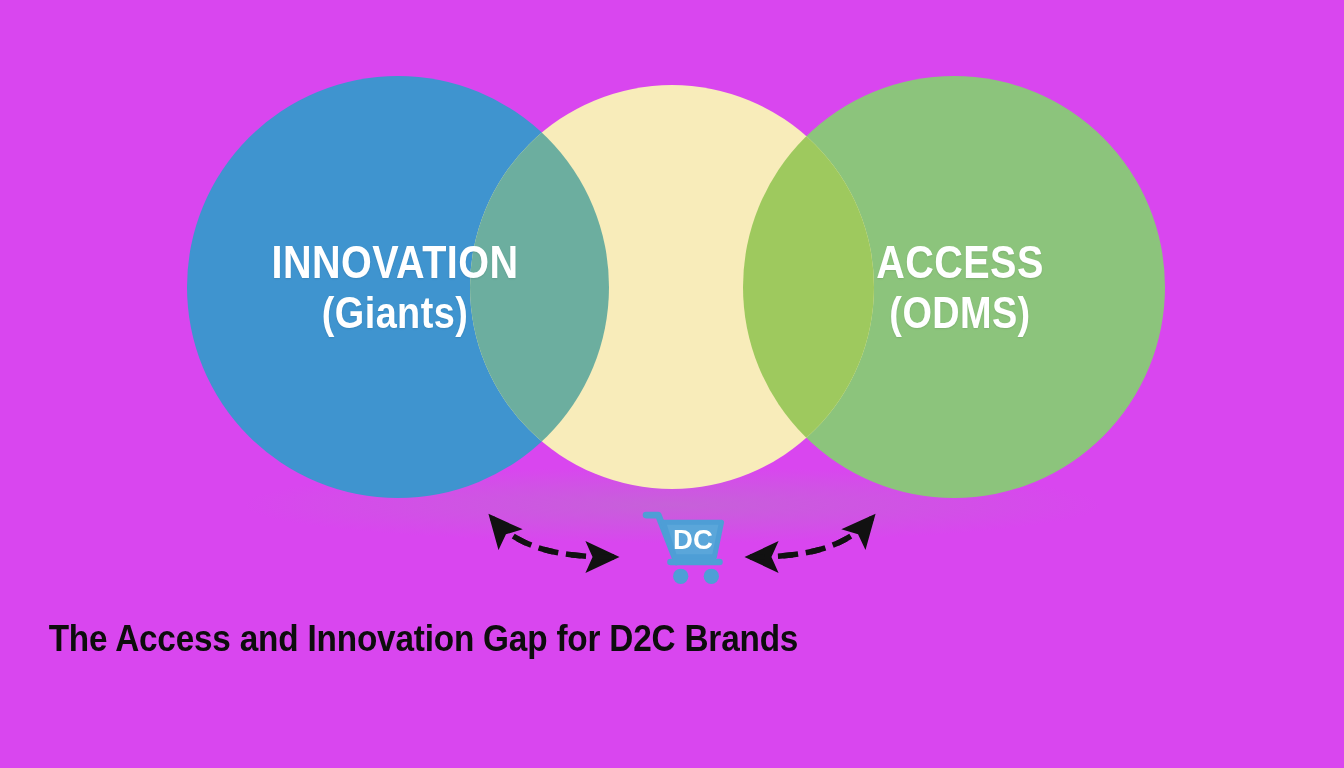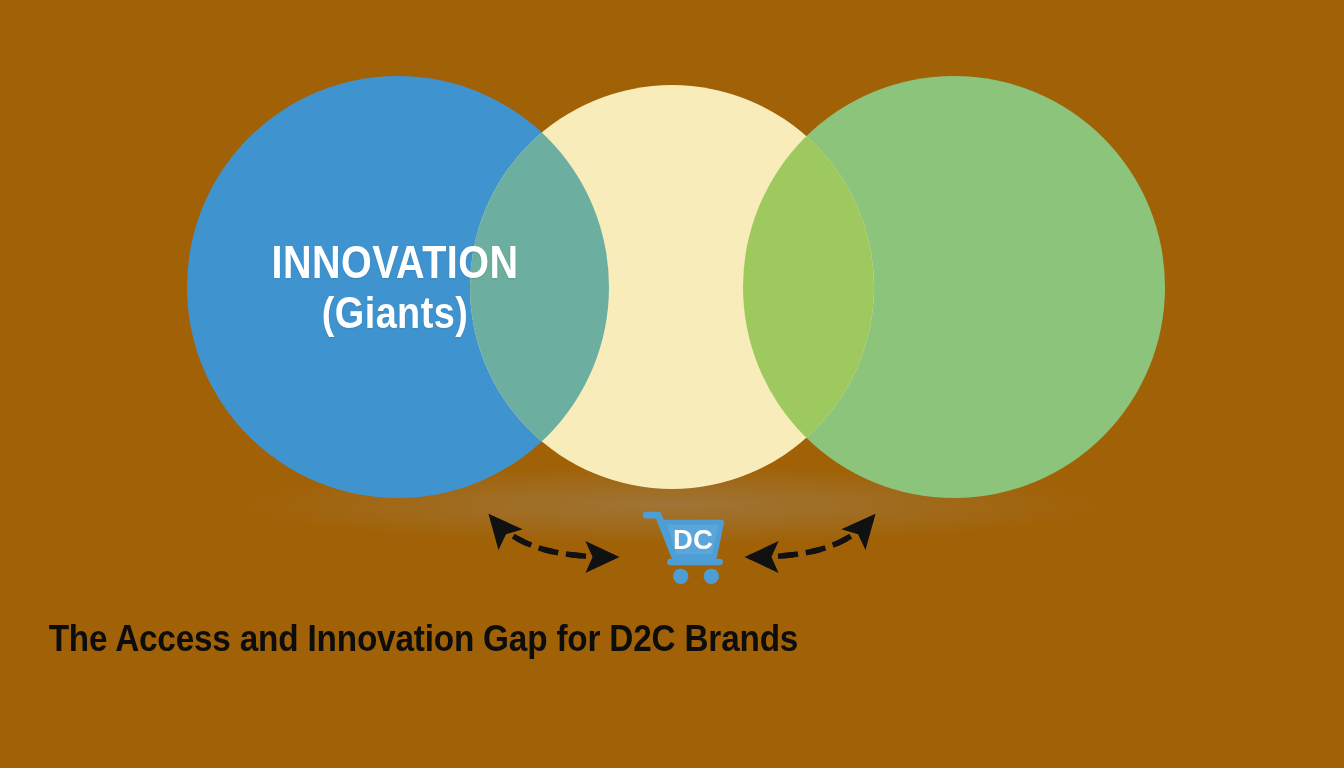--- a/index.html
+++ b/index.html
@@ -11,21 +11,21 @@
     width: 1344px;
     height: 768px;
     overflow: hidden;
     font-family: "Liberation Sans", sans-serif;
     position: relative;
   }
 
   #stage {
     position: absolute;
     inset: 0;
-    background: #a16207;
+    background: #d946ef;
   }
 
   
   #venn-wrap {
     position: absolute;
     left: 0;
     top: 0;
     width: 1344px;
     height: 560px;
   }
@@ -136,20 +136,24 @@
       <g clip-path="url(#clipGreen)">
         <circle cx="672" cy="287" r="202" fill="#9ec95e"></circle>
       </g>
     </svg>
 
     <div class="venn-label" id="label-left">
       <span class="ttl">INNOVATION</span>
       <span class="sub">(Giants)</span>
     </div>
 
+    <div class="venn-label" id="label-right">
+      <span class="ttl">ACCESS</span>
+      <span class="sub">(ODMS)</span>
+    </div>
   </div>
 
   <div id="flow-row">
     <svg id="flow-svg" width="1344" height="110" viewBox="0 0 1344 110">
       <defs>
         <marker id="headR" markerWidth="7" markerHeight="7" refX="5.2" refY="3" orient="auto" markerUnits="strokeWidth">
           <path d="M0,0.1 L6.2,3 L0,5.9 L1.3,3 Z" fill="#111111"></path>
         </marker>
         <marker id="headL" markerWidth="7" markerHeight="7" refX="5.2" refY="3" orient="auto" markerUnits="strokeWidth">
           <path d="M0,0.1 L6.2,3 L0,5.9 L1.3,3 Z" fill="#111111"></path>

